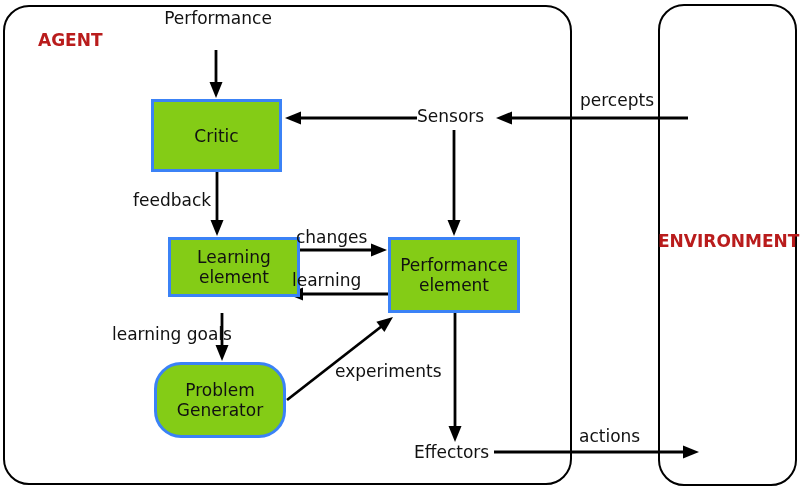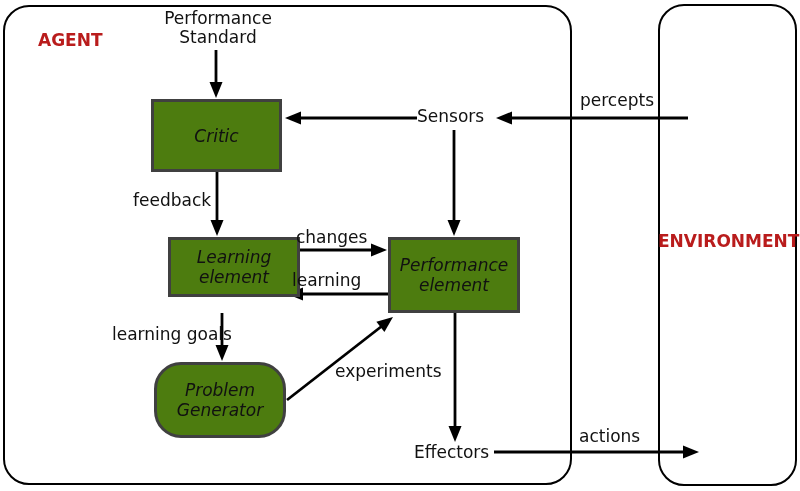--- a/index.html
+++ b/index.html
@@ -25,32 +25,31 @@
   }
   .frame-label {
     position: absolute;
     font-size: 17px;
     font-weight: bold;
     white-space: nowrap;
     color: #b91c1c;
   }
   .node {
     position: absolute;
-    border: 3px solid #404040;
-    background: #4d7c0f;
+    border: 3px solid #3b82f6;
+    background: #84cc16;
     box-sizing: border-box;
     display: flex;
     flex-direction: column;
     align-items: center;
     justify-content: center;
     text-align: center;
     font-size: 17px;
     line-height: 20px;
     z-index: 3;
-    font-style: italic;
   }
   .lbl {
     position: absolute;
     font-size: 17px;
     line-height: 19px;
     white-space: nowrap;
     z-index: 4;
     color: #111111;
   }
   .lbl.centered {
@@ -155,21 +154,20 @@
     <div>element</div>
   </div>
 
   <div class="node" style="left:154px; top:362px; width:132px; height:76px;border-radius:27px;">
     <div>Problem</div>
     <div>Generator</div>
   </div>
 
   <div class="lbl centered" style="left:146px; top:9px; width:144px;">
     <div>Performance</div>
-    <div>Standard</div>
   </div>
 
   <div class="lbl" style="left:417px; top:107px;">Sensors</div>
 
   <div class="lbl" style="left:414px; top:443px;">Effectors</div>
 
   <div class="lbl" style="left:580px; top:91px;">percepts</div>
 
   <div class="lbl" style="left:133px; top:191px;">feedback</div>
 

